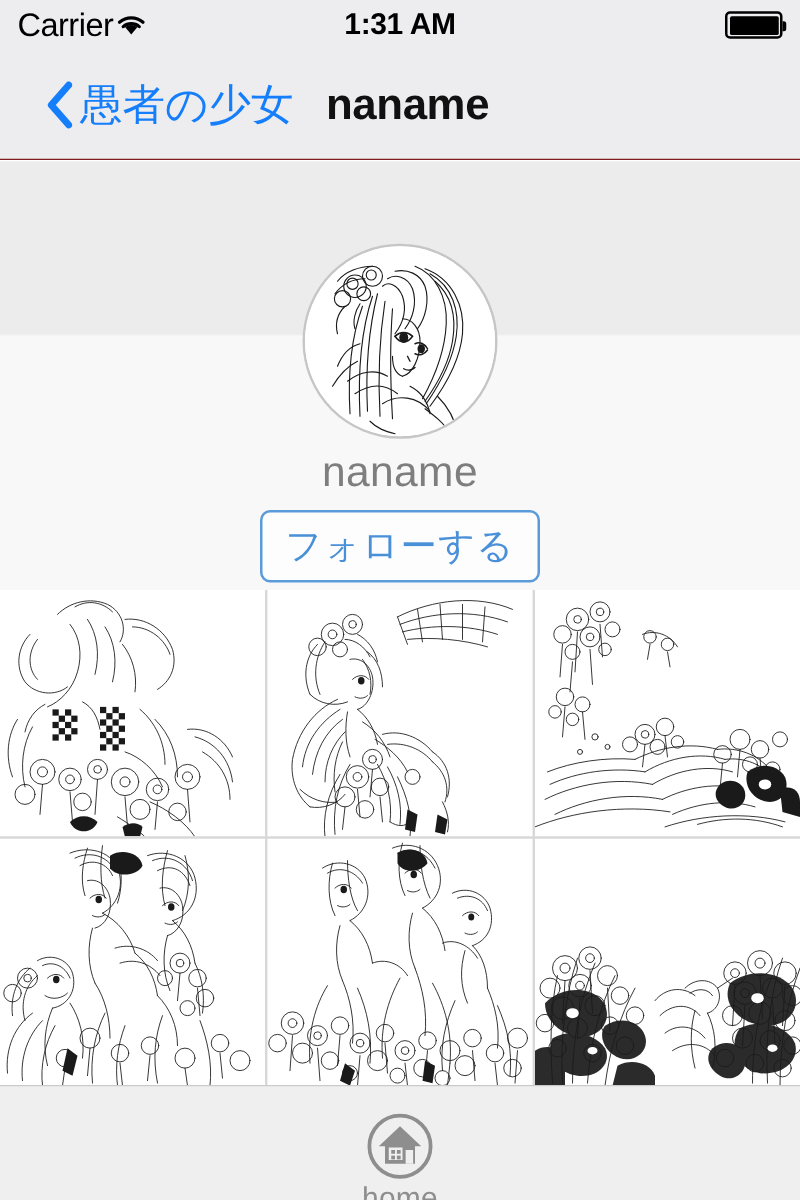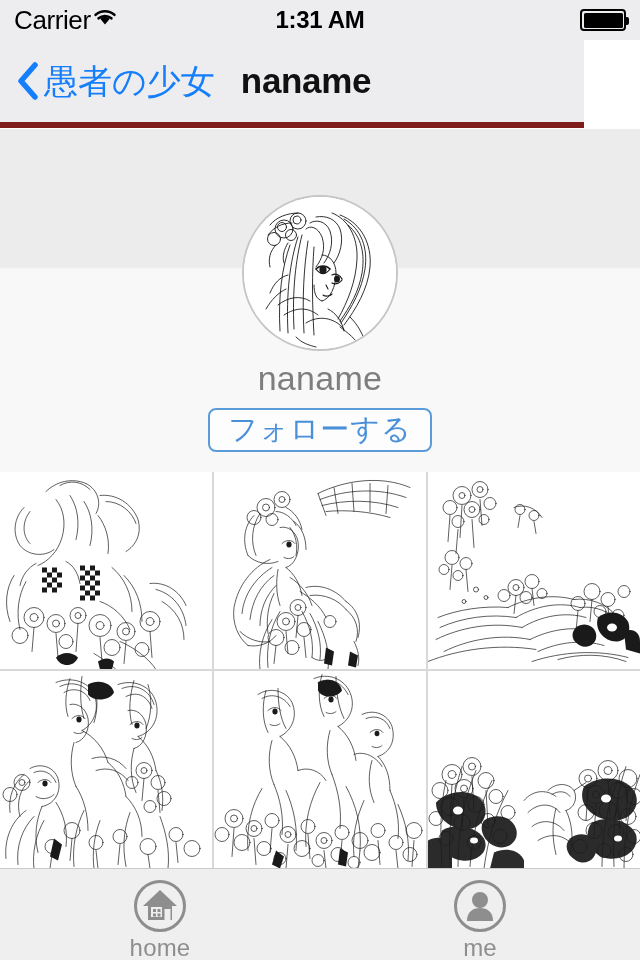--- a/index.html
+++ b/index.html
@@ -26,20 +26,21 @@
     top: 0; left: 0;
     width: 640px; height: 40px;
     background: #EDEDF0;
     display: flex;
     align-items: center;
     box-sizing: border-box;
     padding: 0 14px;
   }
   .status-left {
     display: flex;
+    align-items: center;
     gap: 0;
     flex: 0 0 auto;
   }
   .carrier-text {
     font-size: 26px;
     color: #000;
     letter-spacing: -0.4px;
     line-height: 1;
   }
   .wifi-icon { display:block; width: 28px; height: 20px; }
@@ -81,26 +82,27 @@
     left: 1.5px; top: 1.5px; bottom: 1.5px;
     width: calc(100% - 3px);
     background: #000;
     border-radius: 1.5px;
   }
 
   
   .nav-bar {
     position: absolute;
     top: 40px; left: 0;
-    width: 584px; height: 88px;
+    width: 640px; height: 88px;
     background: #EDEDF0;
-    border-bottom: 6px solid #7f1d1d;
+    border-bottom: 1px solid #7f1d1d;
     box-sizing: border-box;
     display: flex;
     align-items: center;
+    padding-left: 20px;
   }
   .back-button {
     display: flex;
     align-items: center;
     gap: 6px;
     padding-left: 16px;
     cursor: pointer;
     flex: 0 0 auto;
   }
   .chevron-left { display:block; width: 22px; height: 38px; flex: 0 0 auto; }
@@ -151,21 +153,21 @@
     text-align: center;
     font-size: 34px;
     color: #7E7E7E;
     letter-spacing: 0.3px;
   }
   .follow-button {
     position: absolute;
     top: 279px;
     left: 50%;
     transform: translateX(-50%);
-    width: 224px; height: 44px;
+    width: 224px; height: 58px;
     border: 2px solid #5B9BD9;
     border-radius: 8px;
     background: #FDFDFD;
     color: #4A90D9;
     font-size: 29px;
     display: flex;
     align-items: center;
     justify-content: center;
     box-sizing: border-box;
     cursor: pointer;
@@ -201,21 +203,21 @@
     background: #EFEFEF;
     border-top: 1px solid #CACACA;
     display: flex;
     box-sizing: border-box;
   }
   .tab-item {
     flex: 1 1 0;
     display: flex;
     flex-direction: column;
     align-items: center;
-    justify-content: flex-end;
+    justify-content: space-between;
     gap: 2px;
     cursor: pointer;
     padding-top: 20px;
   }
   .tab-icon { display:block; width: 56px; height: 56px; }
   .tab-label {
     font-size: 24px;
     line-height: 1;
     color: #8E8E8E;
     letter-spacing: 0.2px;
@@ -885,26 +887,16 @@
           <rect x="25.5" y="35.5" width="3" height="3" fill="#8E8E8E"></rect>
           <rect x="32.5" y="31" width="6" height="11" fill="#EFEFEF"></rect>
         </svg>
       </span>
       <span class="tab-label">home</span>
     </div>
 
 
 
 
-    <div class="tab-item">
-      <span>
-        <svg class="tab-icon" viewBox="0 0 56 56">
-          <circle cx="28" cy="28" r="24.5" fill="none" stroke="#8E8E8E" stroke-width="3"></circle>
-          <circle cx="28" cy="22" r="8" fill="#8E8E8E"></circle>
-          <path d="M15 43 C15 34 20.5 30 28 30 C35.5 30 41 34 41 43 Z" fill="#8E8E8E"></path>
-        </svg>
-      </span>
-      <span class="tab-label">me</span>
-    </div>
 
   </div>
 
 </div>
 
 </body></html>

